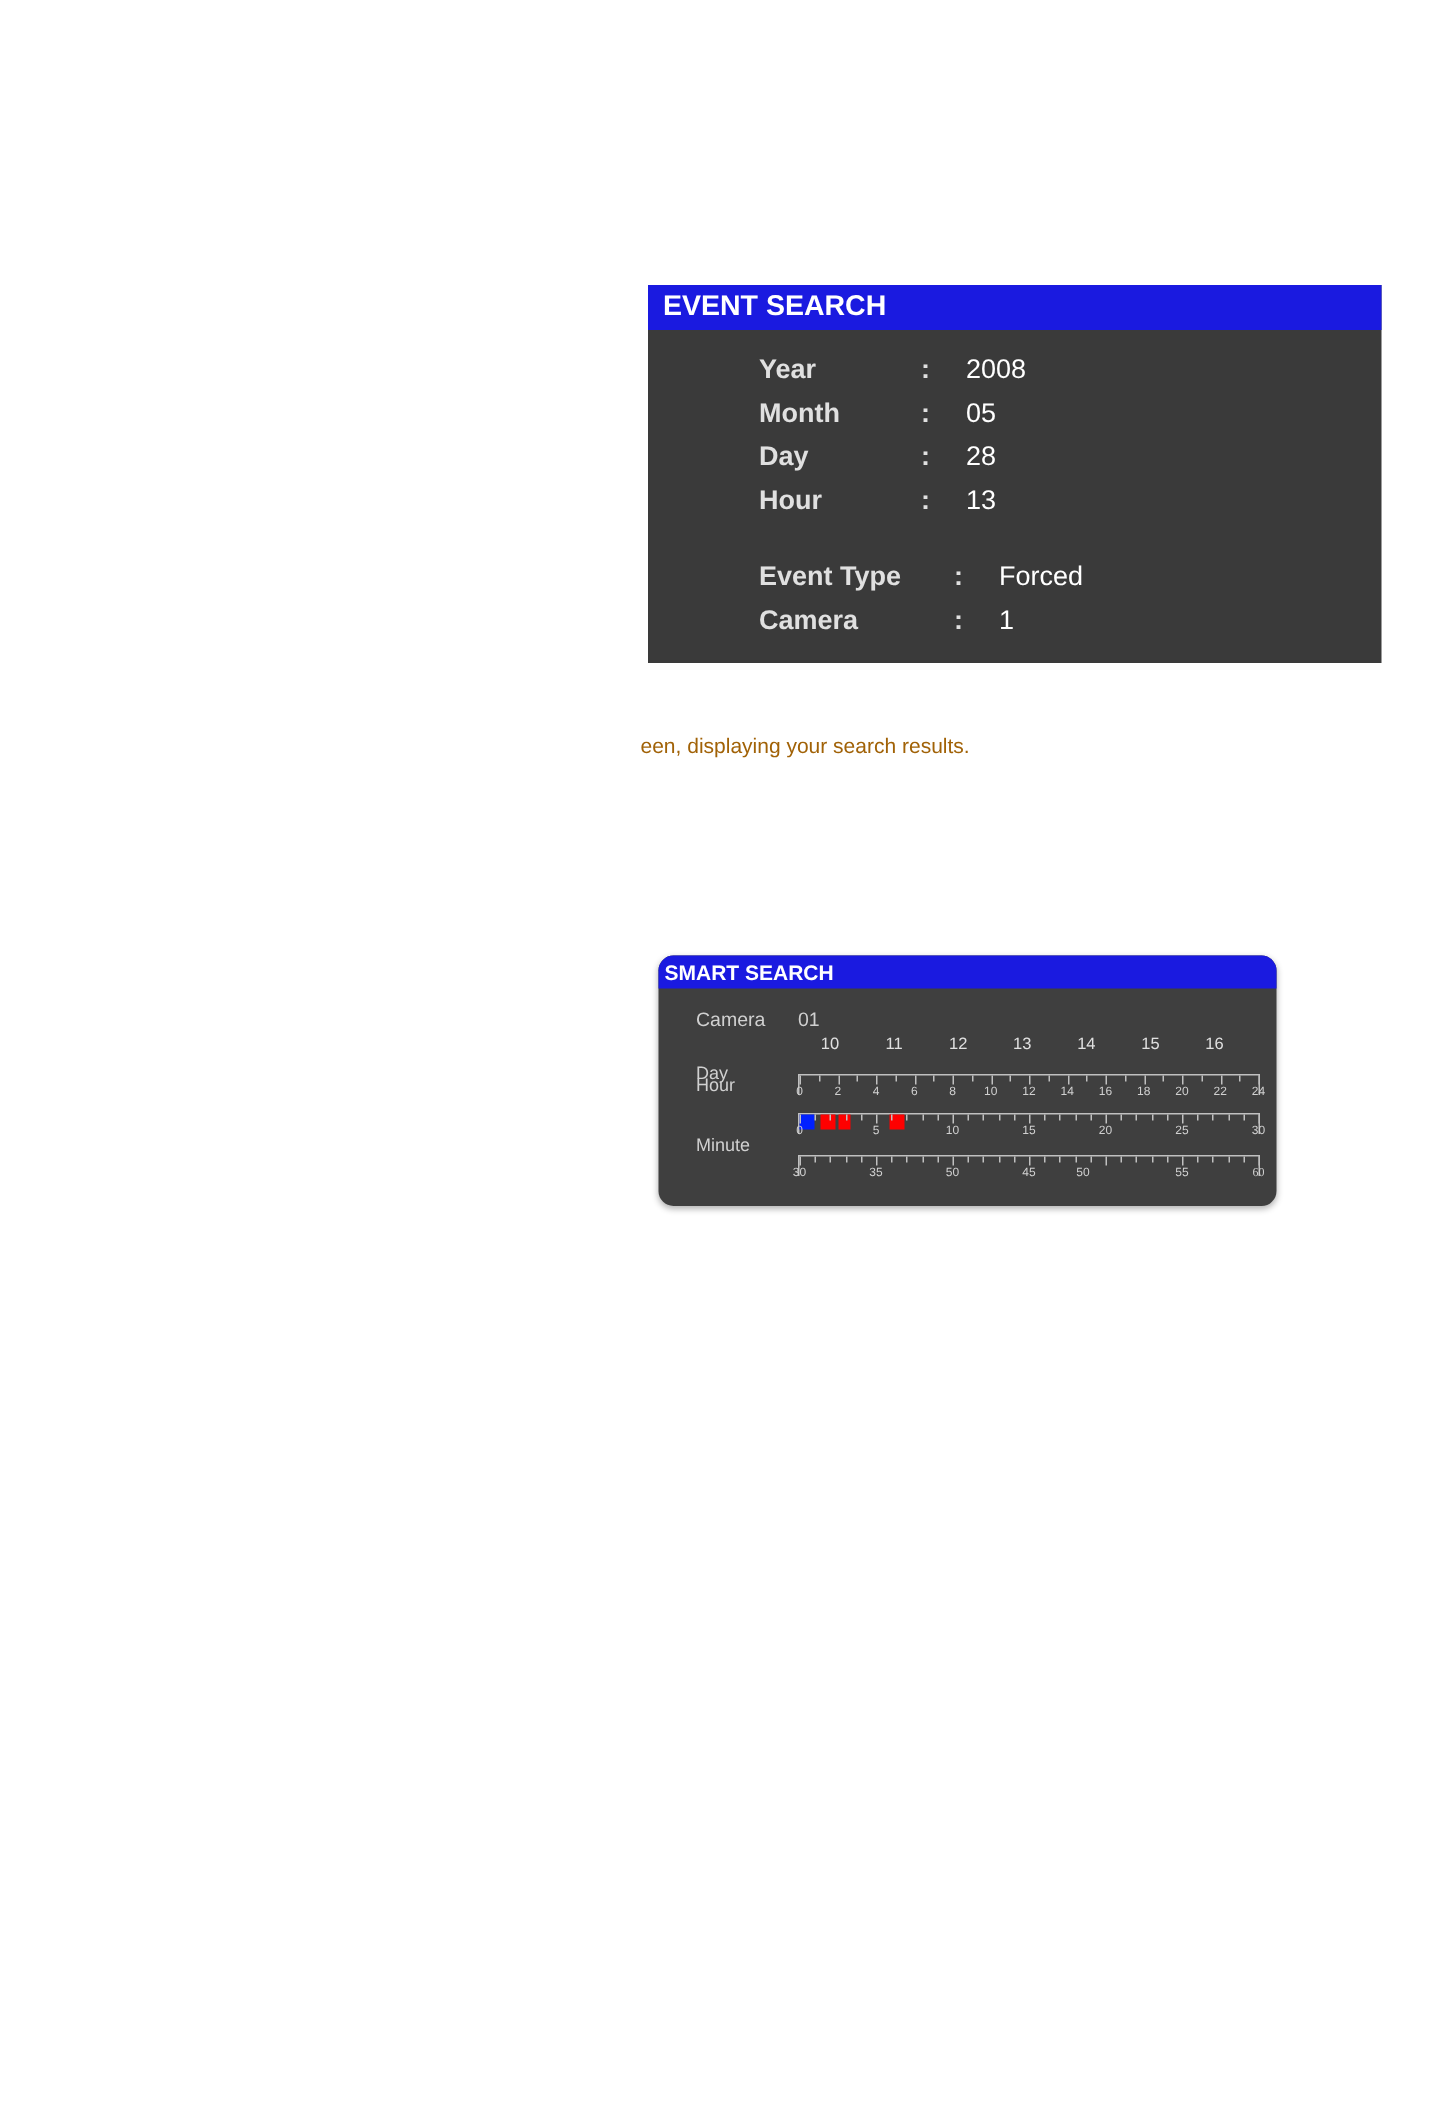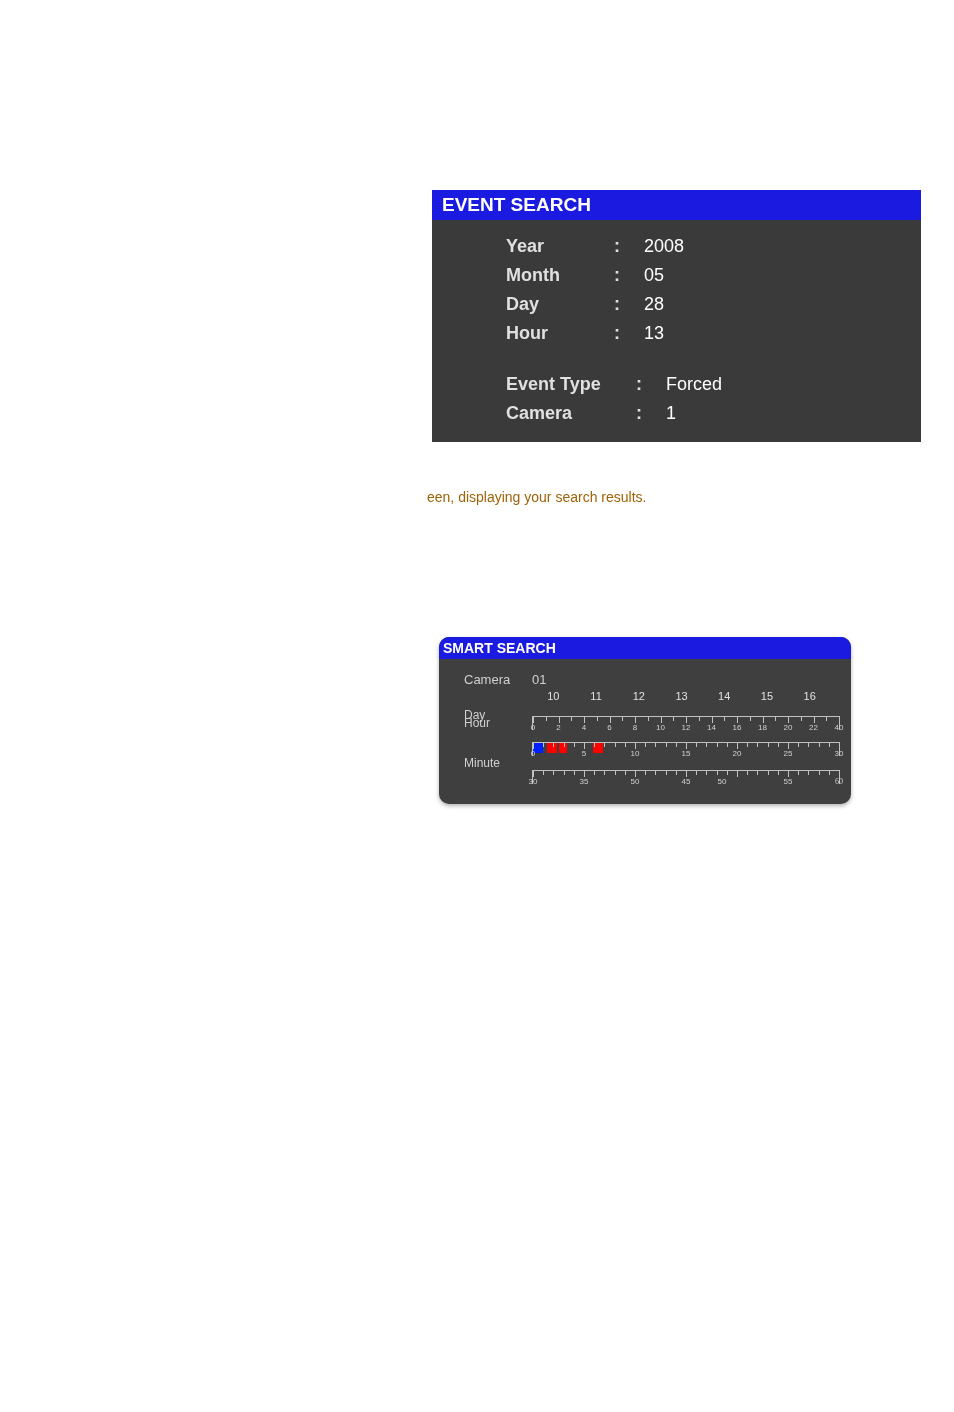--- a/index.html
+++ b/index.html
@@ -334,21 +334,21 @@
           <span class="hour-label" style="left: 51px;">4</span>
           <span class="hour-label" style="left: 76.5px;">6</span>
           <span class="hour-label" style="left: 102px;">8</span>
           <span class="hour-label" style="left: 127.5px;">10</span>
           <span class="hour-label" style="left: 153px;">12</span>
           <span class="hour-label" style="left: 178.5px;">14</span>
           <span class="hour-label" style="left: 204px;">16</span>
           <span class="hour-label" style="left: 229.5px;">18</span>
           <span class="hour-label" style="left: 255px;">20</span>
           <span class="hour-label" style="left: 280.5px;">22</span>
-          <span class="hour-label" style="left: 306px;">40</span>
+          <span class="hour-label" style="left: 306px;">24</span>
         </div>
     </div>
 
     <div class="minute-row">
       <span class="row-label-side" style="top:14px;">Minute</span>
       <div class="minute-bar" id="min-bar-1">
         <div class="min-marker mm-blue"></div>
         <div class="min-marker mm-red1"></div>
         <div class="min-marker mm-red2"></div>
         <div class="min-marker mm-red3"></div>

